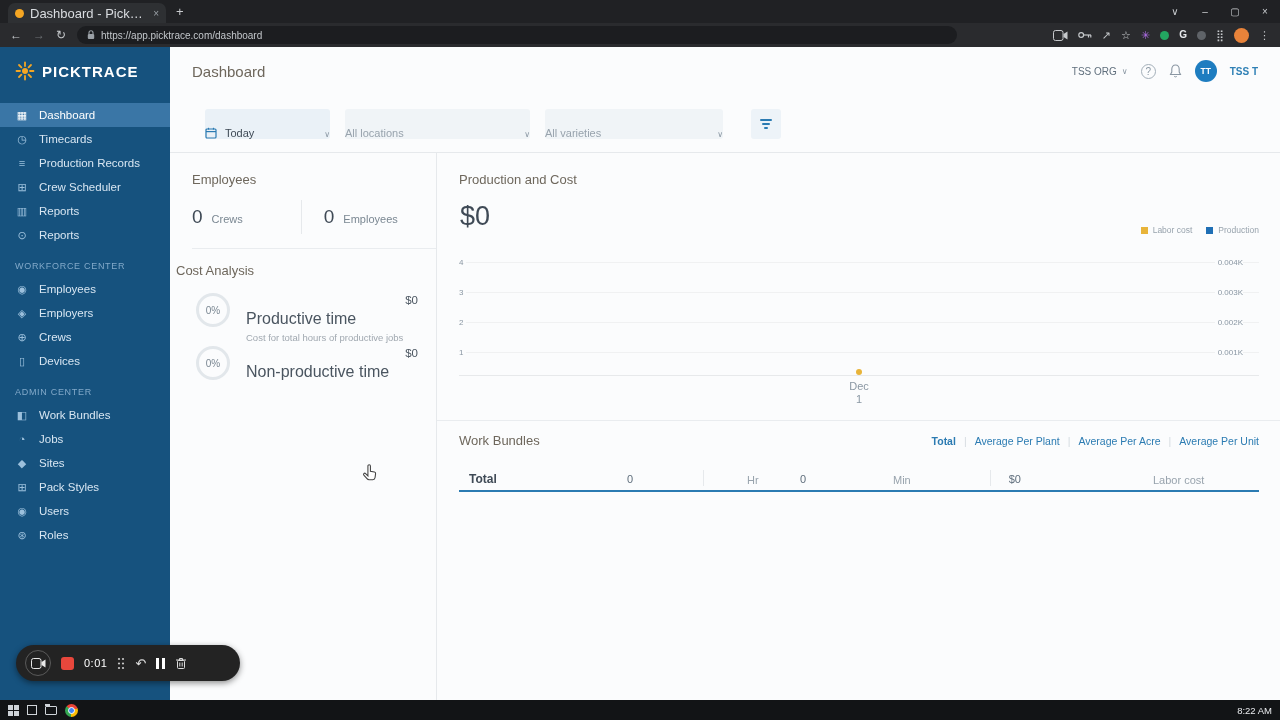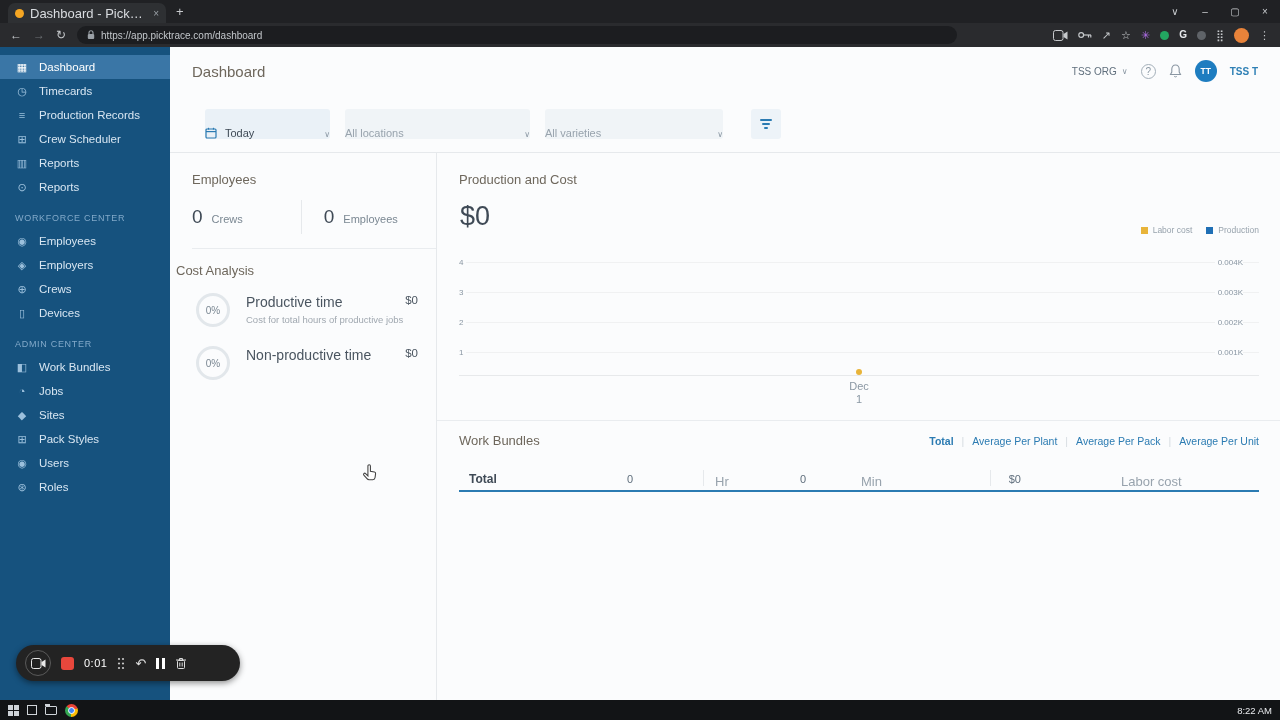--- a/index.html
+++ b/index.html
@@ -75,21 +75,21 @@
   .stat-group { display:flex; align-items:baseline; gap:9px; }
   .stat-value { font-size:19px; color:#3F4A56; }
   .stat-label { font-size:11px; color:#7A8792; }
   .emp-vdiv { width:1px; height:34px; background:#E6E9EC; margin-left:58px; margin-right:22px; }
   .lc-divider { position:absolute; left:22px; right:0; top:95px; border-top:1px solid #E9ECEF; }
   #cost-title { position:absolute; left:6px; top:110px;text-align:right; }
   .cost-item { position:absolute; left:26px; right:18px; height:40px; }
   .cost-item.first { top:140px; } .cost-item.second { top:193px; }
   .pct-circle { position:absolute; left:0; top:0; width:34px; height:34px; border-radius:50%; border:3px solid #E2E7EB; color:#7A8792; font-size:10px; display:flex; align-items:center; justify-content:center; }
   .cost-text { position:absolute; left:50px; top:1px; }
-  .cost-label { font-size:14px; color:#4A5560; }
+  .cost-label { font-size:16px; color:#4A5560;margin-top:16px; }
   .cost-desc { font-size:9.5px; color:#A0A8B0; margin-top:4px; }
   .cost-value { position:absolute; right:0; top:1px; font-size:11.5px; color:#4A5560; }
 
   #prod-title { position:absolute; left:22px; top:19px; }
   .prod-total { position:absolute; left:23px; top:48px; font-size:27px; color:#3F4A56; }
   .legend { position:absolute; right:21px; top:72px; display:flex; gap:14px; align-items:center; }
   .legend-item { display:flex; align-items:center; gap:5px; }
   .legend-swatch { width:7px; height:7px; }
   .legend-swatch.labor { background:#E8B43A; }
   .legend-swatch.prod { background:#1F6FB5; }
@@ -104,21 +104,21 @@
 
   .wb-divider { position:absolute; left:0; right:0; top:267px; border-top:1px solid #E9ECEF; }
   #wb-title { position:absolute; left:22px; top:280px; }
   .wb-tabs { position:absolute; right:21px; top:282px; display:flex; gap:8px; align-items:center; font-size:10.5px; color:#2B7BB2; }
   .wb-tabs .sep { color:#D5DBE0; }
   .wb-tab.active { font-weight:bold; }
   .wb-row { position:absolute; left:22px; right:21px; top:312px; height:27px; border-bottom:2px solid #2B7BB2; }
   .wb-row .cell { position:absolute; top:8px; font-size:11px; color:#5F6E7C; }
   .wb-row .total { left:10px; top:7px; font-size:12px; font-weight:bold; color:#3F4A56; }
   .wb-row .num { width:44px; text-align:right; }
-  .wb-row .unit { font-size:13px; color:#98A3AD; top:9px; }
+  .wb-row .unit { font-size:11px; color:#98A3AD; top:9px;margin-left:32px; }
   .wb-row .vdiv { position:absolute; top:5px; width:1px; height:16px; background:#E6E9EC; }
 
   
   .recorder { position:absolute; left:16px; top:645px; width:224px; height:36px; background:#232323; border-radius:18px; display:flex; align-items:center; padding:0 9px; gap:10px; box-shadow:0 2px 6px rgba(0,0,0,.45); }
   .rec-cam { width:26px; height:26px; border-radius:50%; border:1px solid #5A5A5A; display:flex; align-items:center; justify-content:center; color:#E8E8E8; }
   .rec-stop { width:13px; height:13px; background:#E8473C; border-radius:3px; }
   .rec-time { color:#FFFFFF; font-size:11px; letter-spacing:.5px; }
   .rec-undo { color:#DDDDDD; font-size:13px; }
   .rec-pause { display:flex; gap:3px; }
   .rec-pause i { display:block; width:3px; height:11px; background:#FFFFFF; }
@@ -190,20 +190,36 @@
       <span class="ext-dot dark"></span>
       <span class="ti">⣿</span>
       <span class="browser-avatar"></span>
       <span class="ti">⋮</span>
     </div>
   </div>
 
   <div class="page">
 
     <aside class="sidebar">
+      <div class="sb-logo">
+        <svg width="20" height="20" viewBox="0 0 20 20">
+          <g stroke="#F5A623" stroke-width="1.8" stroke-linecap="round">
+            <line x1="10" y1="1.5" x2="10" y2="5"></line>
+              <line x1="10" y1="15" x2="10" y2="18.5"></line>
+            <line x1="1.5" y1="10" x2="5" y2="10"></line>
+              <line x1="15" y1="10" x2="18.5" y2="10"></line>
+            <line x1="4" y1="4" x2="6.4" y2="6.4"></line>
+              <line x1="13.6" y1="13.6" x2="16" y2="16"></line>
+            <line x1="16" y1="4" x2="13.6" y2="6.4"></line>
+              <line x1="6.4" y1="13.6" x2="4" y2="16"></line>
+          </g>
+          <circle cx="10" cy="10" r="3" fill="#F5A623"></circle>
+        </svg>
+        <span class="sb-logo-text">PICKTRACE</span>
+      </div>
       <nav class="sb-nav">
         <div class="sb-item active">
           <span class="sb-icon">▦</span>
           <span>Dashboard</span>
         </div>
         <div class="sb-item">
           <span class="sb-icon">◷</span>
           <span>Timecards</span>
         </div>
         <div class="sb-item">
@@ -383,21 +399,21 @@
           <div>1</div>
         </div>
 
         <div class="wb-divider"></div>
         <span class="panel-title" id="wb-title">Work Bundles</span>
         <div class="wb-tabs">
           <span class="wb-tab active">Total</span>
           <span class="sep">|</span>
           <span class="wb-tab">Average Per Plant</span>
           <span class="sep">|</span>
-          <span class="wb-tab">Average Per Pack</span>
+          <span class="wb-tab">Average Per Acre</span>
           <span class="sep">|</span>
           <span class="wb-tab">Average Per Unit</span>
         </div>
 
         <div class="wb-row">
           <span class="cell total">Total</span>
           <span class="cell num" style="left:130px;">0</span>
           <span class="vdiv" style="left:244px;"></span>
           <span class="cell unit" style="left:256px;">Hr</span>
           <span class="cell num" style="left:303px;">0</span>

